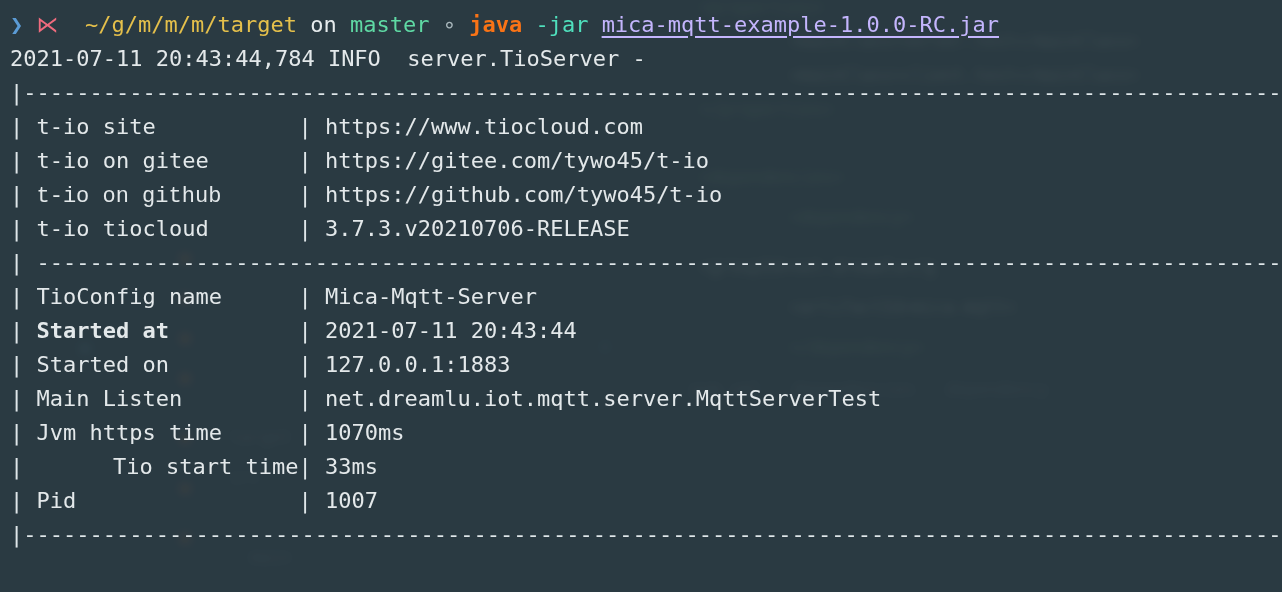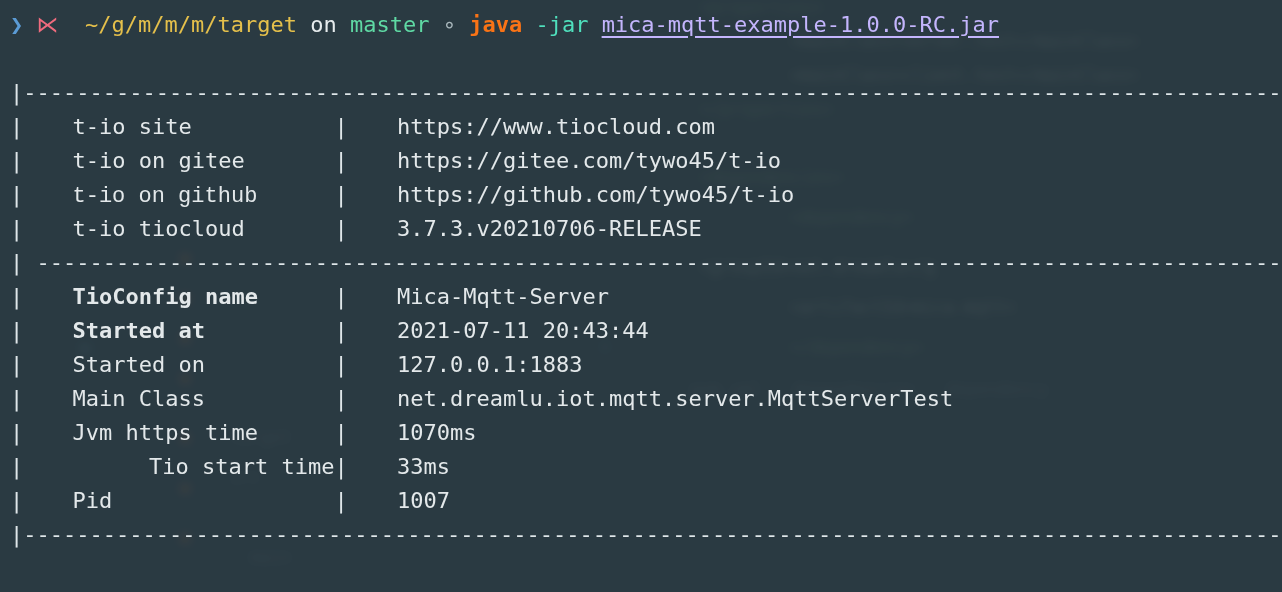--- a/index.html
+++ b/index.html
@@ -67,21 +67,21 @@
   .c-yellow { color: #e5c04b; }
   .c-white  { color: #e6ebed; }
   .c-green  { color: #5fd9a4; }
   .c-dim    { color: #a8b6bb; }
   .c-bold   { color: #f97316; font-weight: bold; }
   .c-cyan   { color: #4fe0bd; }
   .c-link   { color: #c4b5fd; text-decoration: underline; text-underline-offset: 4px; }
   .c-text   { color: #e3e8ea; }
   .c-sep    { color: #dfe6e9; }
 
-  .cellpad { display: inline-block; margin-left: 36px; }
+  .cellpad { display: inline-block; }
 </style>
 </head>
 <body>
 
 <div id="screen">
 
   <div id="ghost">
     <div class="gl tag" style="left:700px; top:-10px;">&lt;properties&gt;</div>
     <div class="gl txt" style="left:790px; top:24px;">&lt;mainClass&gt;server.test&lt;/mainClass&gt;</div>
     <div class="gl txt" style="left:790px; top:58px;">&lt;mainClass&gt;client.test&lt;/mainClass&gt;</div>
@@ -107,44 +107,45 @@
   </div>
 
   <div id="veil"></div>
 
   <div id="term">
 
     
     <div class="line ind" style="top:8px;"><span class="c-blue">❯</span><span> </span><span class="c-pink">⋉</span><span>  </span><span class="c-yellow">~/g/m/m/m/target</span><span> </span><span class="c-white">on</span><span> </span><span class="c-green">master</span><span> </span><span class="c-dim">∘</span><span> </span><span class="c-bold">java</span><span> </span><span class="c-cyan">-jar</span><span> </span><span class="c-link">mica-mqtt-example-1.0.0-RC.jar</span></div>
 
     
+    <div class="line ind" style="top:42px;"><span class="c-text">2021-07-11 20:43:44,784 INFO  server.TioServer -</span></div>
 
     
     <div class="line ind" style="top:76px;"><span class="c-sep">|----------------------------------------------------------------------------------------------------|</span></div>
 
     
     <div class="line ind" style="top:110px;"><span class="c-sep">|</span><span> </span><span class="cellpad c-text" style="width:262px;">t-io site</span><span class="c-sep">|</span><span> </span><span class="cellpad c-text" style="width:960px;">https://www.tiocloud.com</span></div>
 
     <div class="line ind" style="top:144px;"><span class="c-sep">|</span><span> </span><span class="cellpad c-text" style="width:262px;">t-io on gitee</span><span class="c-sep">|</span><span> </span><span class="cellpad c-text" style="width:960px;">https://gitee.com/tywo45/t-io</span></div>
 
     <div class="line ind" style="top:178px;"><span class="c-sep">|</span><span> </span><span class="cellpad c-text" style="width:262px;font-family:Liberation Mono, monospace;">t-io on github</span><span class="c-sep">|</span><span> </span><span class="cellpad c-text" style="width:960px;">https://github.com/tywo45/t-io</span></div>
 
     <div class="line ind" style="top:212px;"><span class="c-sep">|</span><span> </span><span class="cellpad c-text" style="width:262px;">t-io tiocloud</span><span class="c-sep">|</span><span> </span><span class="cellpad c-text" style="width:960px;">3.7.3.v20210706-RELEASE</span></div>
 
     
     <div class="line ind" style="top:246px;"><span class="c-sep">| ---------------------------------------------------------------------------------------------------</span></div>
 
     
-    <div class="line ind" style="top:280px;"><span class="c-sep">|</span><span> </span><span class="cellpad c-text" style="width:262px;font-weight:bold;">TioConfig name</span><span class="c-sep">|</span><span> </span><span class="cellpad c-text" style="width:960px;">Mica-Mqtt-Server</span></div>
+    <div class="line ind" style="top:280px;"><span class="c-sep">|</span><span> </span><span class="cellpad c-text" style="width:262px;">TioConfig name</span><span class="c-sep">|</span><span> </span><span class="cellpad c-text" style="width:960px;">Mica-Mqtt-Server</span></div>
 
     <div class="line ind" style="top:314px;"><span class="c-sep">|</span><span> </span><span class="cellpad c-text" style="width:262px;font-weight:bold;">Started at</span><span class="c-sep">|</span><span> </span><span class="cellpad c-text" style="width:960px;">2021-07-11 20:43:44</span></div>
 
     <div class="line ind" style="top:348px;"><span class="c-sep">|</span><span> </span><span class="cellpad c-text" style="width:262px;">Started on</span><span class="c-sep">|</span><span> </span><span class="cellpad c-text" style="width:960px;">127.0.0.1:1883</span></div>
 
-    <div class="line ind" style="top:382px;"><span class="c-sep">|</span><span> </span><span class="cellpad c-text" style="width:262px;">Main Class</span><span class="c-sep">|</span><span> </span><span class="cellpad c-text" style="width:960px;">net.dreamlu.iot.mqtt.server.MqttServerTest</span></div>
+    <div class="line ind" style="top:382px;"><span class="c-sep">|</span><span> </span><span class="cellpad c-text" style="width:262px;">Main Listen</span><span class="c-sep">|</span><span> </span><span class="cellpad c-text" style="width:960px;">net.dreamlu.iot.mqtt.server.MqttServerTest</span></div>
 
     <div class="line ind" style="top:416px;"><span class="c-sep">|</span><span> </span><span class="cellpad c-text" style="width:262px;">Jvm https time</span><span class="c-sep">|</span><span> </span><span class="cellpad c-text" style="width:960px;">1070ms</span></div>
 
     <div class="line ind" style="top:450px;"><span class="c-sep">|</span><span> </span><span class="cellpad c-text" style="width:262px;text-align:right;">Tio start time</span><span class="c-sep">|</span><span> </span><span class="cellpad c-text" style="width:960px;">33ms</span></div>
 
     <div class="line ind" style="top:484px;"><span class="c-sep">|</span><span> </span><span class="cellpad c-text" style="width:262px;">Pid</span><span class="c-sep">|</span><span> </span><span class="cellpad c-text" style="width:960px;">1007</span></div>
 
     
     <div class="line ind" style="top:518px;"><span class="c-sep">|----------------------------------------------------------------------------------------------------|</span></div>
 

